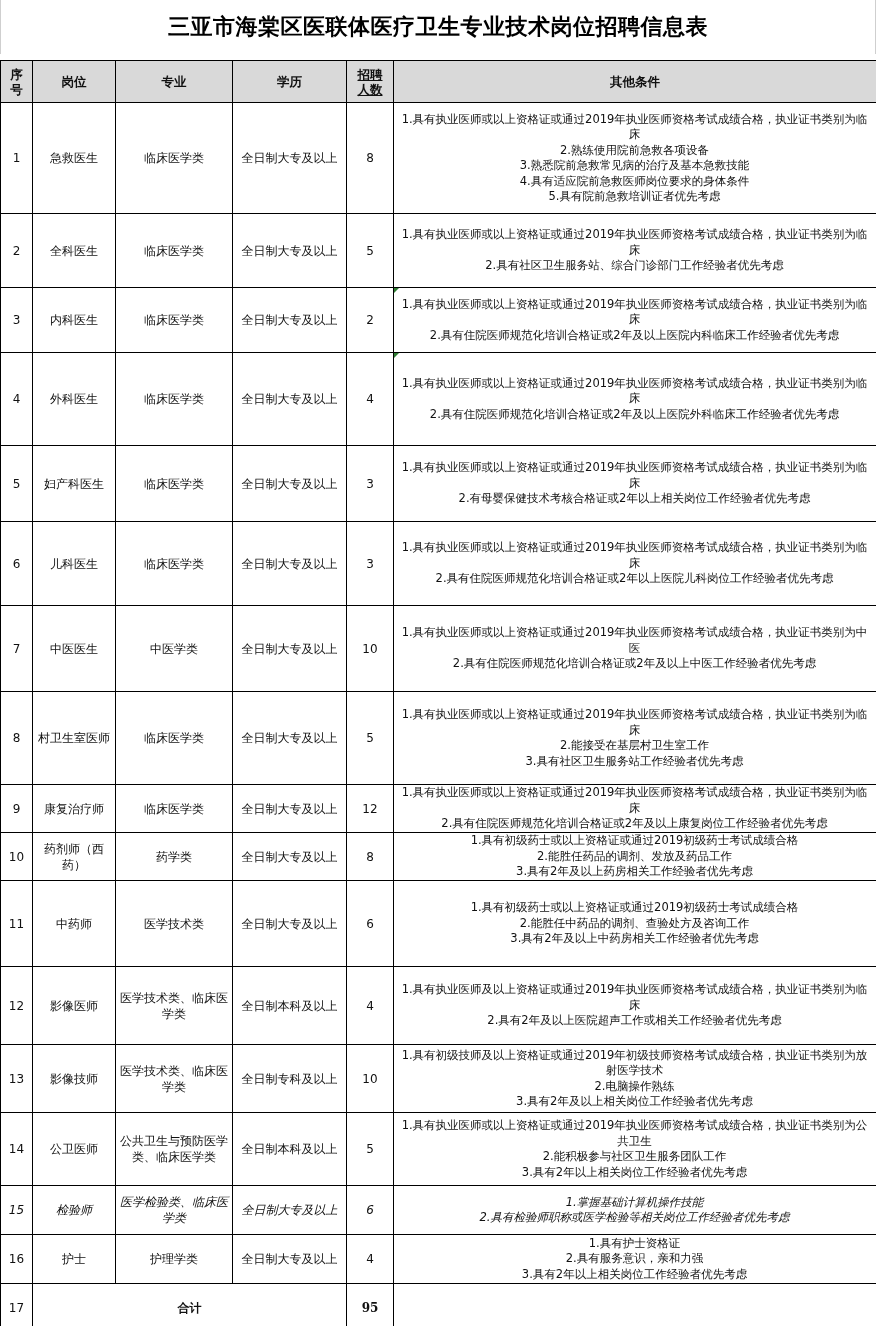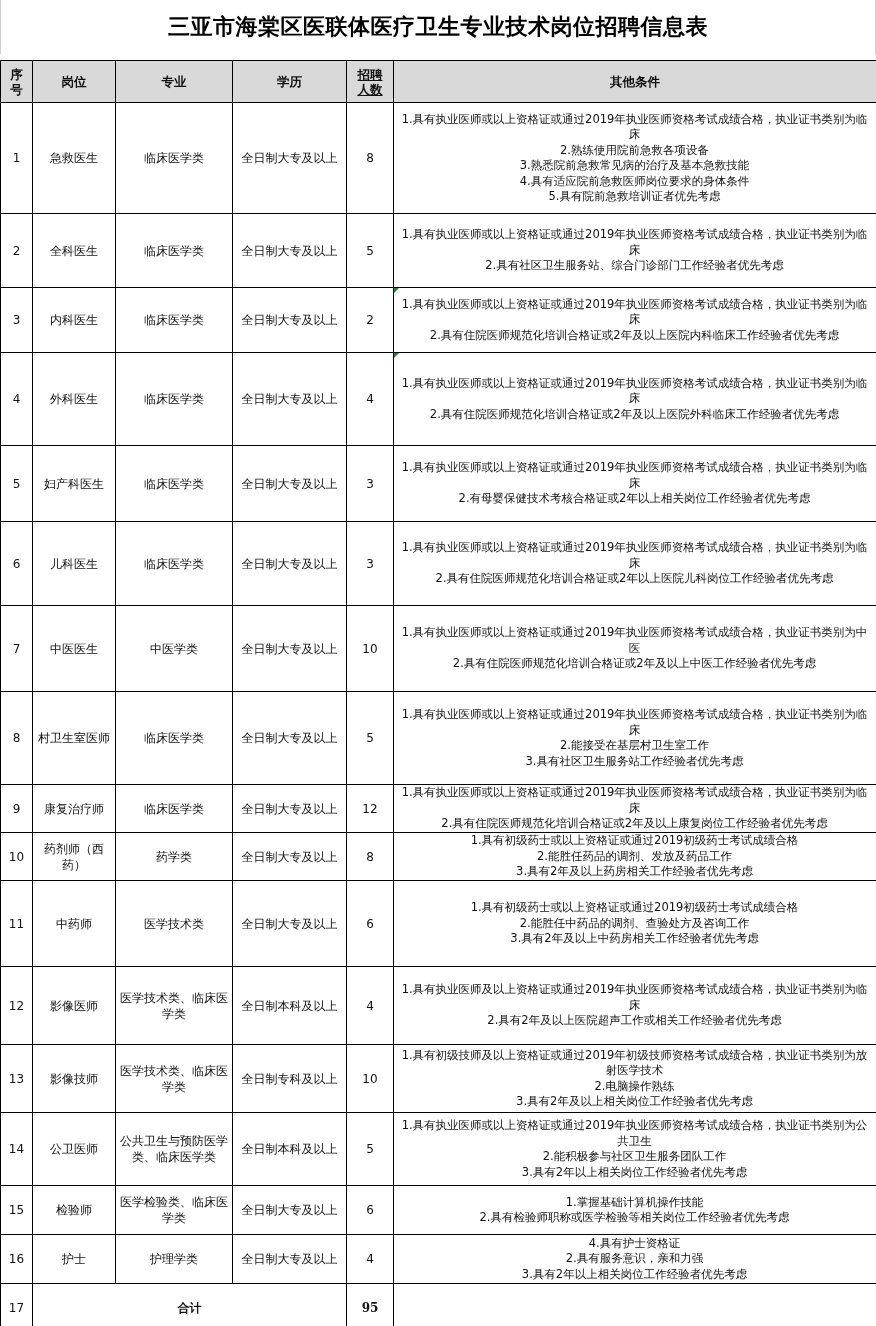--- a/index.html
+++ b/index.html
@@ -216,39 +216,39 @@
           <td class="c">公卫医师</td>
           <td class="c">公共卫生与预防医学类、临床医学类</td>
           <td class="c">全日制本科及以上</td>
           <td class="c">5</td>
           <td class="cond">
             <span class="line">1.具有执业医师或以上资格证或通过2019年执业医师资格考试成绩合格，执业证书类别为公共卫生</span>
             <span class="line">2.能积极参与社区卫生服务团队工作</span>
             <span class="line">3.具有2年以上相关岗位工作经验者优先考虑</span>
           </td>
         </tr>
-        <tr style="height: 49px;">
+        <tr style="height: 49px; font-style: italic;">
           <td class="c">15</td>
           <td class="c">检验师</td>
           <td class="c">医学检验类、临床医学类</td>
           <td class="c">全日制大专及以上</td>
           <td class="c">6</td>
           <td class="cond">
             <span class="line">1.掌握基础计算机操作技能</span>
             <span class="line">2.具有检验师职称或医学检验等相关岗位工作经验者优先考虑</span>
           </td>
         </tr>
         <tr style="height: 49px;">
           <td class="c">16</td>
           <td class="c">护士</td>
           <td class="c">护理学类</td>
           <td class="c">全日制大专及以上</td>
           <td class="c">4</td>
           <td class="cond">
-            <span class="line">4.具有护士资格证</span>
+            <span class="line">1.具有护士资格证</span>
             <span class="line">2.具有服务意识，亲和力强</span>
             <span class="line">3.具有2年以上相关岗位工作经验者优先考虑</span>
           </td>
         </tr>
         <tr style="height: 49px;">
           <td class="c">17</td>
           <td class="total-label" colspan="3">合计</td>
           <td class="total-num">95</td>
           <td class="cond"></td>
         </tr>

